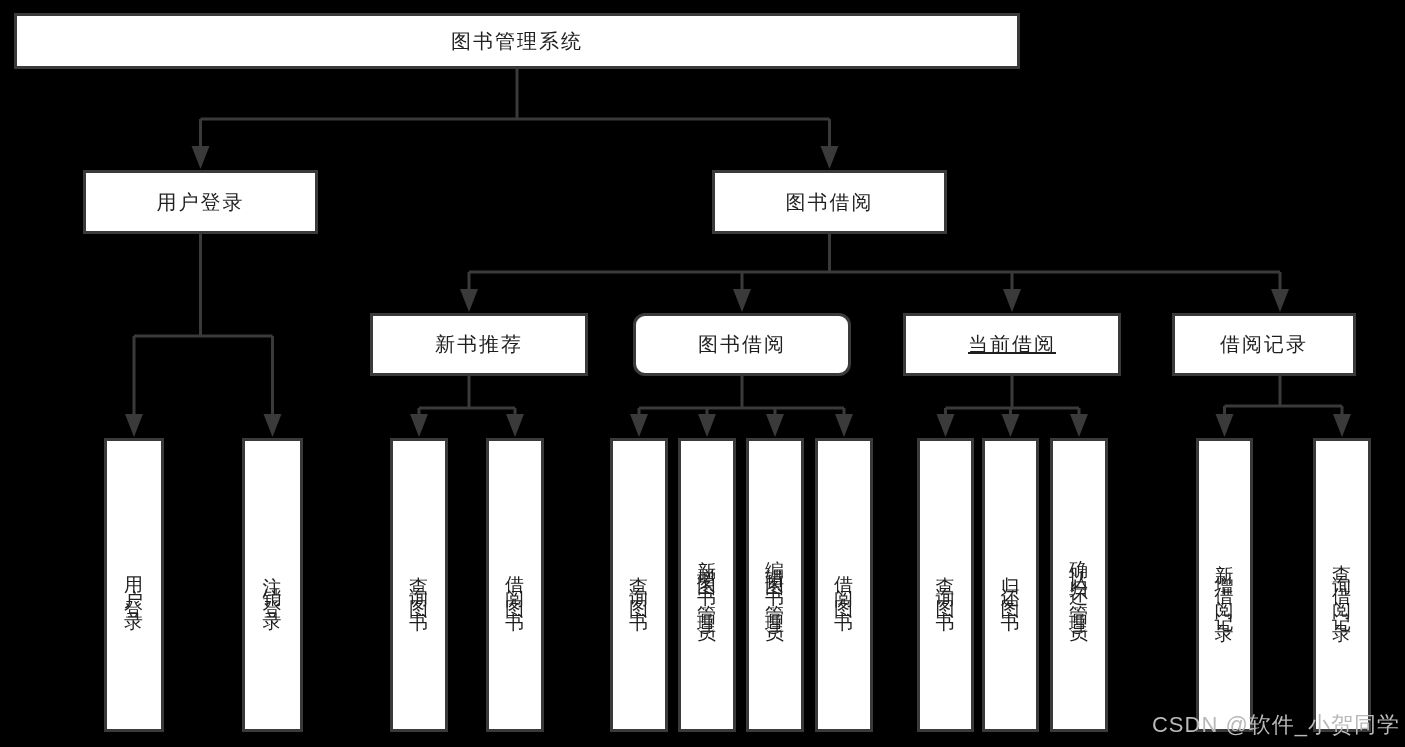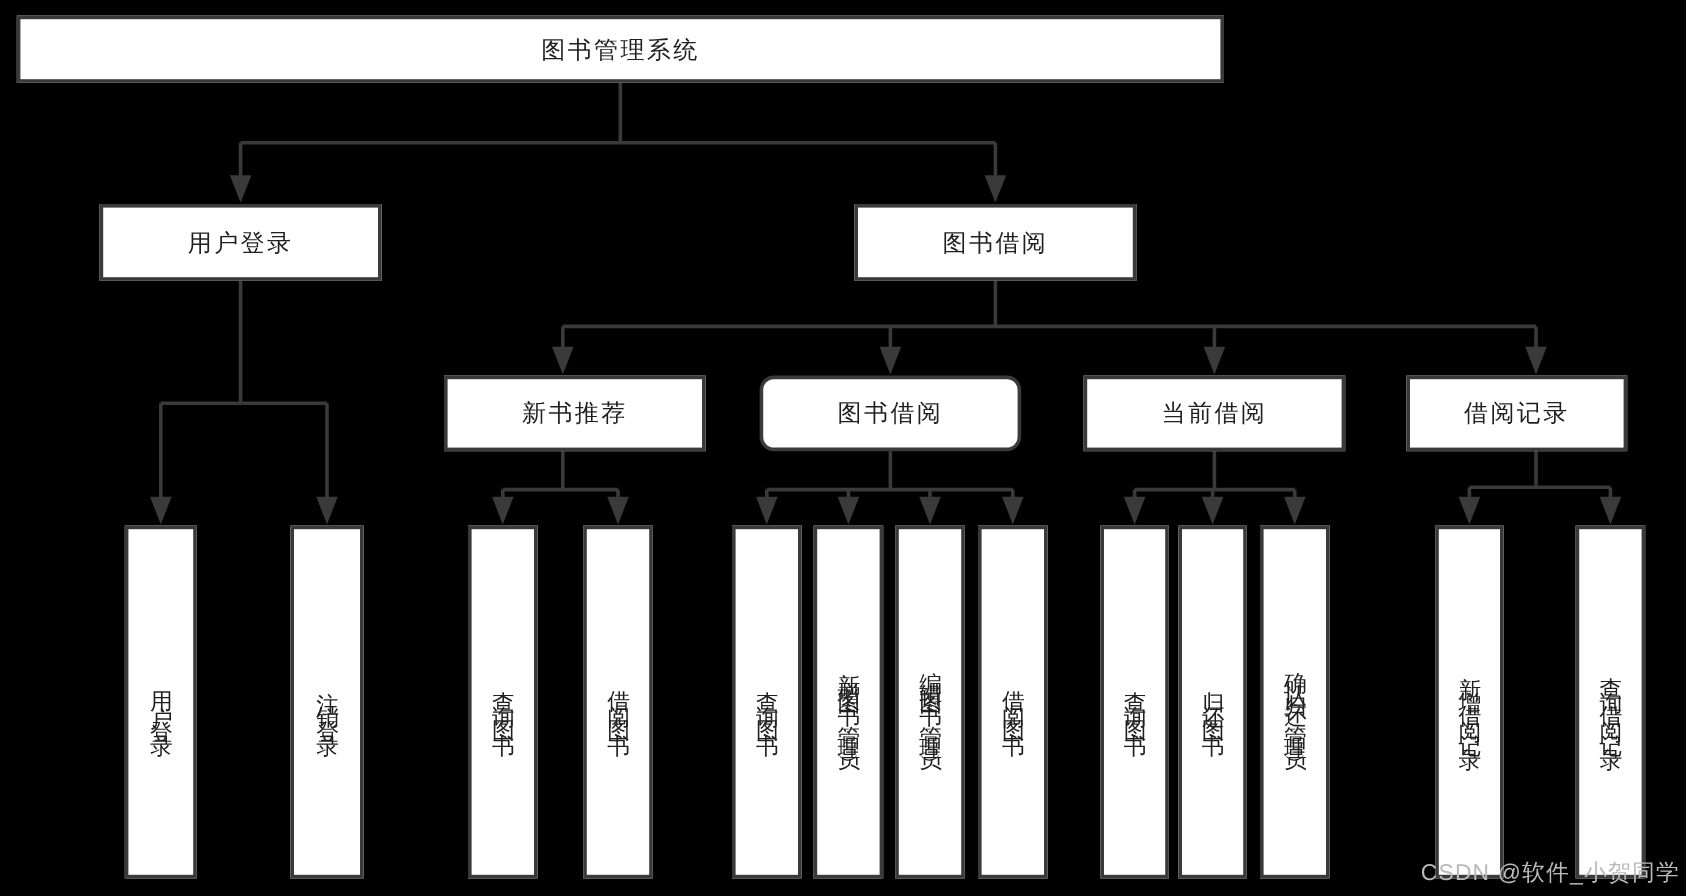--- a/index.html
+++ b/index.html
@@ -42,21 +42,21 @@
     line-height: 1;
   }
   .node.vertical .label.tight {
     letter-spacing: 9px;
   }
   .watermark {
     position: absolute;
     right: 5px;
     bottom: 7px;
     z-index: 3;
-    font-size: 19px;
+    font-size: 22px;
     color: #b9b9b9;
     letter-spacing: 1px;
     white-space: nowrap;
   }
 </style>
 </head>
 <body>
 
 <div class="canvas">
   <svg id="connector-layer" xmlns="http://www.w3.org/2000/svg" viewBox="0 0 1405 747">
@@ -96,21 +96,21 @@
       </div>
       <div class="node" style="left: 712px; top: 170px; width: 235px; height: 64px; border-color: rgb(58, 58, 58); color: rgb(31, 31, 31);">
         <span class="label">图书借阅</span>
       </div>
       <div class="node" style="left: 360px; top: 313px; width: 218px; height: 63px; border-color: rgb(58, 58, 58); color: rgb(31, 31, 31); margin-left: 10px;">
         <span class="label">新书推荐</span>
       </div>
       <div class="node" style="left: 633px; top: 313px; width: 218px; height: 63px; border-color: rgb(58, 58, 58); color: rgb(31, 31, 31); border-radius: 12px;">
         <span class="label">图书借阅</span>
       </div>
-      <div class="node" style="left: 903px; top: 313px; width: 218px; height: 63px; border-color: rgb(58, 58, 58); color: rgb(31, 31, 31);">
+      <div class="node" style="left: 903px; top: 313px; width: 218px; height: 63px; border-color: rgb(58, 58, 58); color: rgb(31, 31, 31); text-decoration: underline;">
         <span class="label">当前借阅</span>
       </div>
       <div class="node" style="left: 1172px; top: 313px; width: 184px; height: 63px; border-color: rgb(58, 58, 58); color: rgb(31, 31, 31);">
         <span class="label">借阅记录</span>
       </div>
       <div class="node vertical" style="left: 104px; top: 438px; width: 60px; height: 294px; border-color: rgb(58, 58, 58); color: rgb(31, 31, 31);">
         <span class="label">用户登录</span>
       </div>
       <div class="node vertical" style="left: 242px; top: 438px; width: 61px; height: 294px; border-color: rgb(58, 58, 58); color: rgb(31, 31, 31);">
         <span class="label">注销登录</span>

